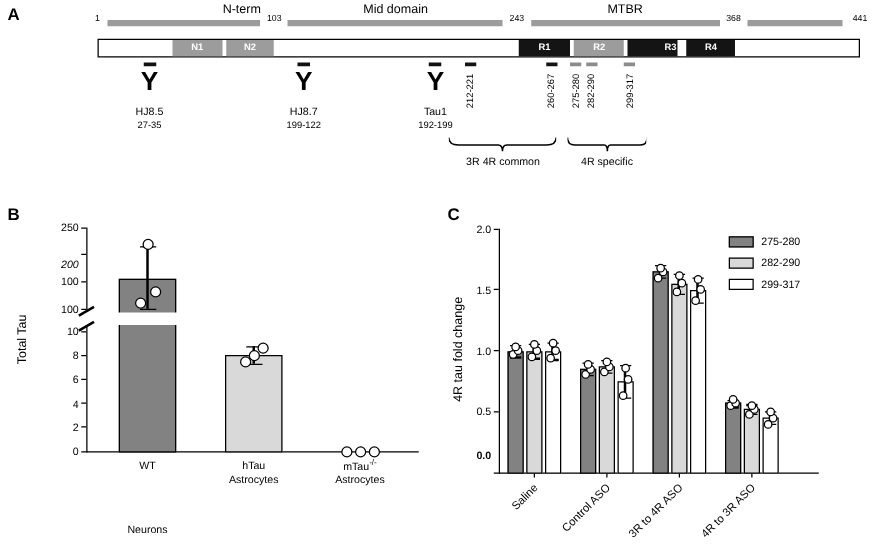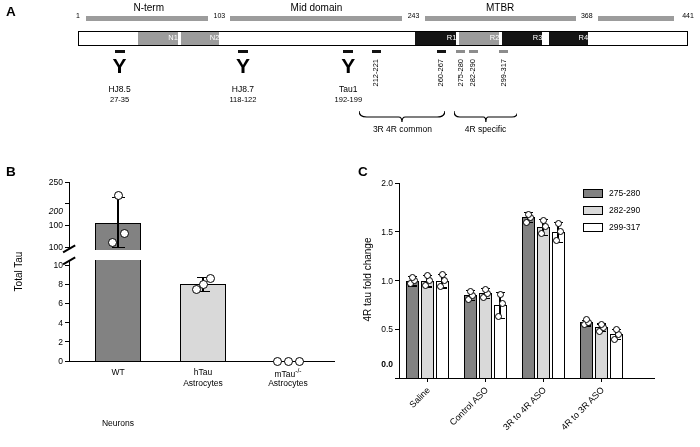--- a/index.html
+++ b/index.html
@@ -10,22 +10,22 @@
   #panelA { left:0; top:0; width:700px; height:160px; }
   #panelB { left:0; top:160px; width:350px; height:287px; }
   #panelC { left:355px; top:160px; width:345px; height:287px; }
   .panel-label { position:absolute; font-weight:bold; font-size:13.5px; }
 
   
   .a-region-label { position:absolute; font-size:10px; text-align:center; }
   .a-ruler-bar { position:absolute; height:5px; background:#9c9c9c; }
   .a-ruler-num { position:absolute; font-size:7px; text-align:center; }
   .a-protein-bar { position:absolute; height:15px; background:#fff; border:1.2px solid #000; }
-  .a-seg { position:absolute; height:12.6px; font-size:7.5px; font-weight:normal;
-           text-align:right; line-height:12.6px; }
+  .a-seg { position:absolute; height:12.6px; font-size:7.5px; font-weight:bold;
+           text-align:center; line-height:12.6px; }
   .a-tick { position:absolute; height:3px; }
   .a-y { position:absolute; font-size:21px; font-weight:bold; text-align:center; line-height:22px; }
   .a-ab-name { position:absolute; font-size:8.5px; text-align:center; }
   .a-ab-epitope { position:absolute; font-size:7.5px; text-align:center; }
   .a-probe-label { position:absolute; font-size:7.5px; text-align:right;
                    transform:rotate(-90deg); white-space:nowrap; height:10px; line-height:10px; }
   .a-brace { position:absolute; }
   .a-brace-label { position:absolute; font-size:8.5px; text-align:center; }
 
   
@@ -48,21 +48,21 @@
   sup { font-size:6.5px; }
 </style>
 </head>
 <body>
 
 <div id="figure">
   <div class="panel-label" style="left:6px;top:4px">A</div>
   <div class="panel-label" style="left:6px;top:164px">B</div>
   <div class="panel-label" style="left:358px;top:164px">C</div>
   <div id="panelA">
-      <div class="a-region-label" style="left: 88.7045px; top: 2px; width: 120px;">N-term</div>
+      <div class="a-region-label" style="left: 88.7045px; top: 2px; width: 120px; text-align: right;">N-term</div>
       <div class="a-ruler-bar" style="left: 86px; top: 16px; width: 122.409px;"></div>
       <div class="a-region-label" style="left: 256.455px; top: 2px; width: 120px;">Mid domain</div>
       <div class="a-ruler-bar" style="left: 230.409px; top: 16px; width: 172.091px;"></div>
       <div class="a-region-label" style="left: 440.148px; top: 2px; width: 120px;">MTBR</div>
       <div class="a-ruler-bar" style="left: 424.5px; top: 16px; width: 151.295px;"></div>
       <div class="a-ruler-bar" style="left: 597.795px; top: 16px; width: 76.2045px;"></div>
       <div class="a-ruler-num" style="left: 66px; top: 12px; width: 24px;">1</div>
       <div class="a-ruler-num" style="left: 207.409px; top: 12px; width: 24px;">103</div>
       <div class="a-ruler-num" style="left: 401.5px; top: 12px; width: 24px;">243</div>
       <div class="a-ruler-num" style="left: 574.795px; top: 12px; width: 24px;">368</div>
@@ -74,21 +74,21 @@
       <div class="a-seg" style="left: 459.25px; top: 32.2px; width: 40.2045px; background: rgb(156, 156, 156); color: rgb(255, 255, 255);">R2</div>
       <div class="a-seg" style="left: 502.227px; top: 32.2px; width: 40.2045px; background: rgb(20, 20, 20); color: rgb(255, 255, 255); padding-left: 28px;">R3</div>
       <div class="a-seg" style="left: 549.364px; top: 32.2px; width: 38.8182px; background: rgb(20, 20, 20); color: rgb(255, 255, 255);">R4</div>
       <div class="a-tick" style="left: 114.591px; top: 50px; width: 10px; background: rgb(17, 17, 17);"></div>
       <div class="a-y" style="left: 107.591px; top: 55px; width: 24px;">Y</div>
       <div class="a-ab-name" style="left: 92.5909px; top: 84px; width: 54px;">HJ8.5</div>
       <div class="a-ab-epitope" style="left: 92.5909px; top: 95px; width: 54px;">27-35</div>
       <div class="a-tick" style="left: 237.977px; top: 50px; width: 10px; background: rgb(17, 17, 17);"></div>
       <div class="a-y" style="left: 230.977px; top: 55px; width: 24px;">Y</div>
       <div class="a-ab-name" style="left: 215.977px; top: 84px; width: 54px;">HJ8.7</div>
-      <div class="a-ab-epitope" style="left: 215.977px; top: 95px; width: 54px;">118-122</div>
+      <div class="a-ab-epitope" style="left: 215.977px; top: 95px; width: 54px;">199-122</div>
       <div class="a-tick" style="left: 343.341px; top: 50px; width: 10px; background: rgb(17, 17, 17);"></div>
       <div class="a-y" style="left: 336.341px; top: 55px; width: 24px;">Y</div>
       <div class="a-ab-name" style="left: 321.341px; top: 84px; width: 54px;">Tau1</div>
       <div class="a-ab-epitope" style="left: 321.341px; top: 95px; width: 54px;">192-199</div>
       <div class="a-tick" style="left: 371.568px; top: 50px; width: 9px; background: rgb(20, 20, 20);"></div>
       <div class="a-probe-label" style="left: 354.068px; top: 76px; width: 44px;">212-221</div>
       <div class="a-tick" style="left: 436.727px; top: 50px; width: 9px; background: rgb(20, 20, 20);"></div>
       <div class="a-probe-label" style="left: 419.227px; top: 76px; width: 44px;">260-267</div>
       <div class="a-tick" style="left: 456.136px; top: 50px; width: 9px; background: rgb(140, 140, 140);"></div>
       <div class="a-probe-label" style="left: 438.636px; top: 76px; width: 44px;">275-280</div>

